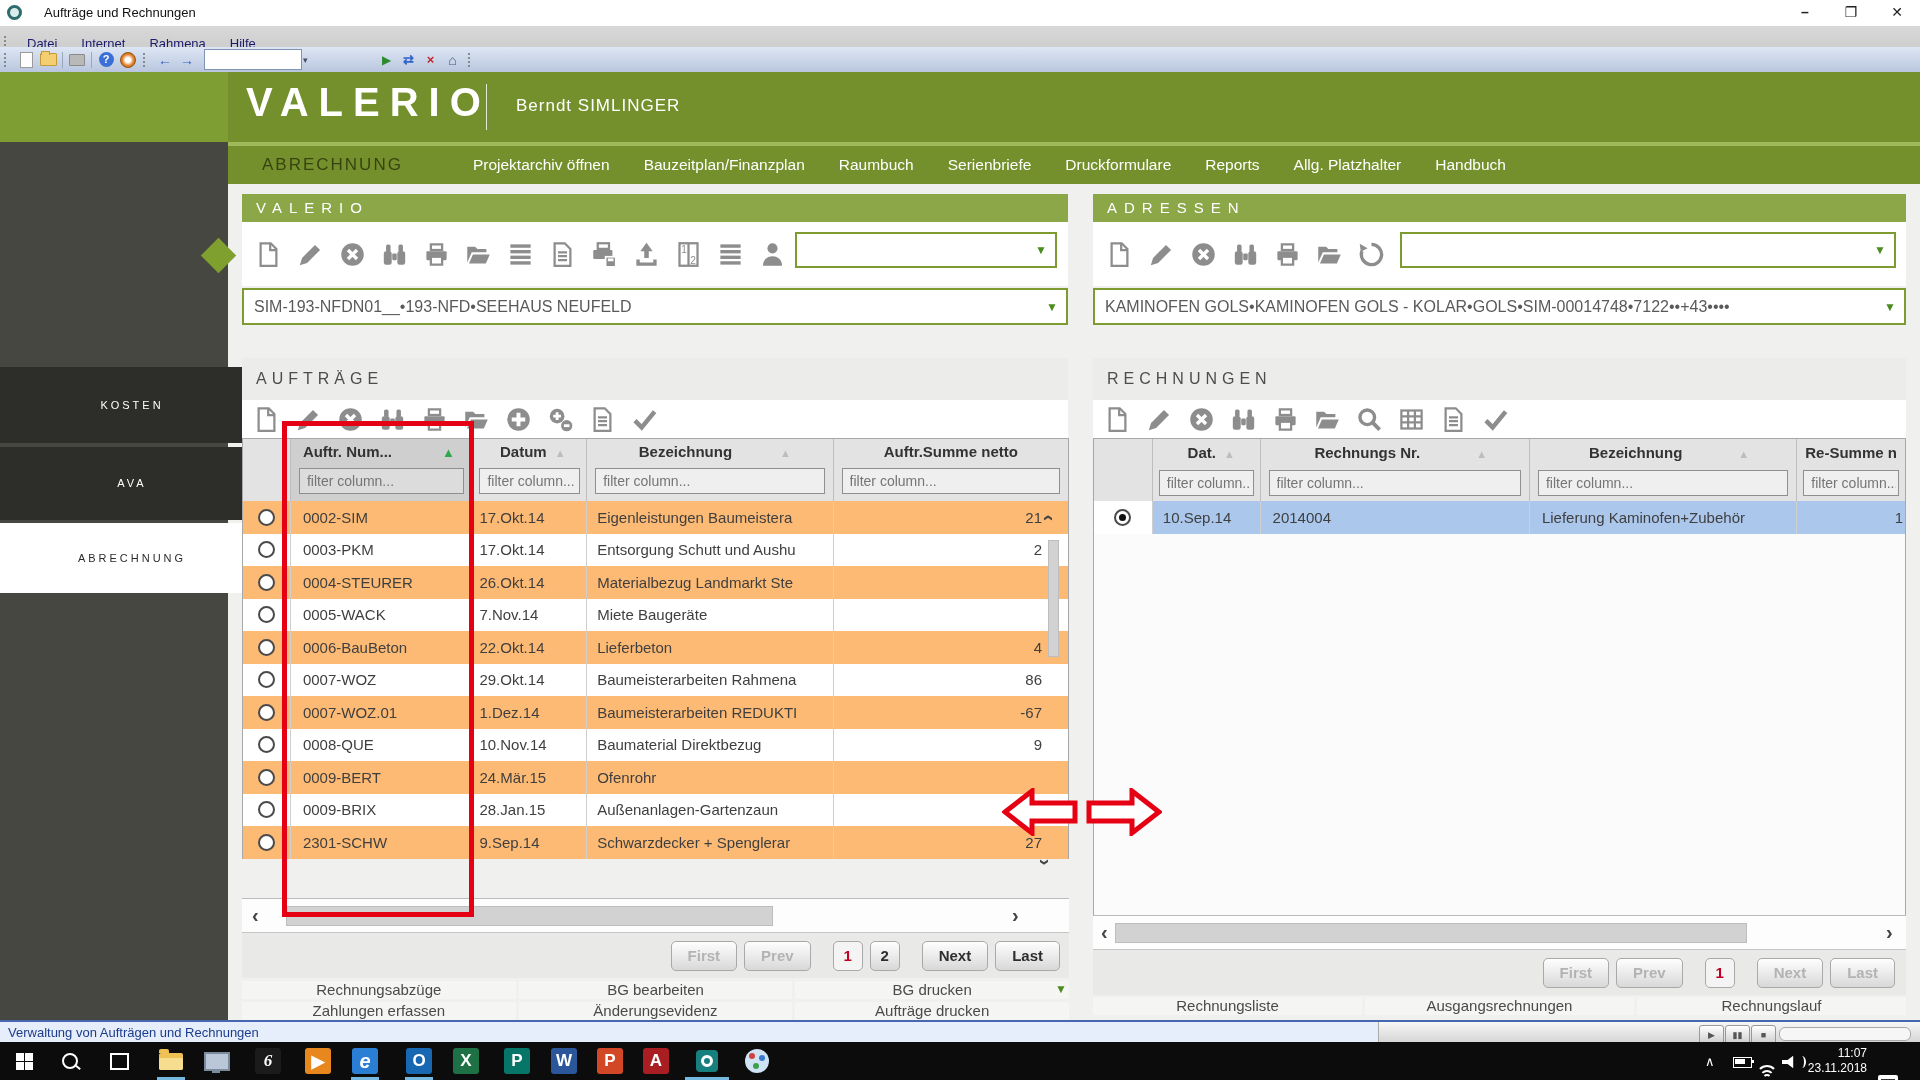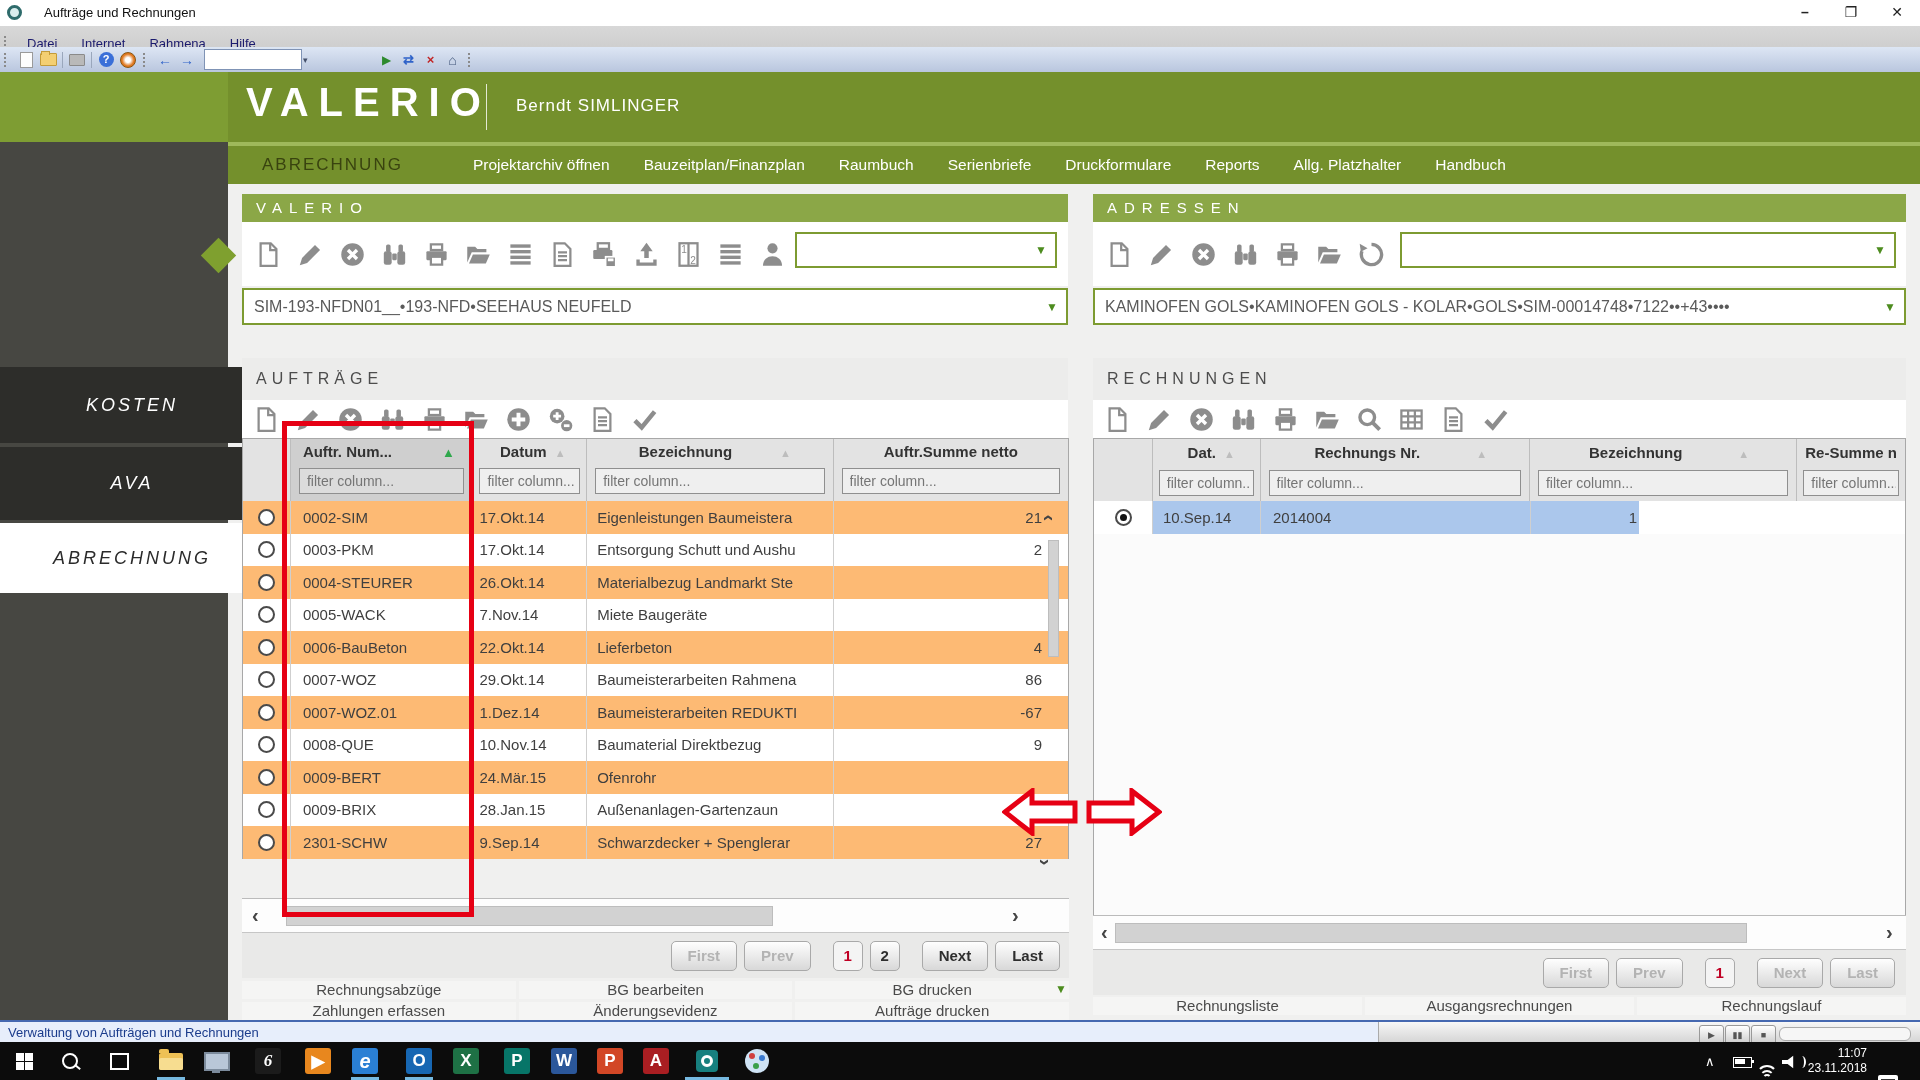--- a/index.html
+++ b/index.html
@@ -39,21 +39,21 @@
   .logo{left:18px;top:8px;font-size:40px;font-weight:600;letter-spacing:10px;color:#fff;}
   .band-div{left:258px;top:12px;width:1px;height:46px;background:rgba(255,255,255,.8);}
   .band-user{left:288px;top:24px;font-size:17px;letter-spacing:1px;color:#fff;}
   .lightstrip{left:228px;top:142px;width:1692px;height:4px;background:#9fb95b;}
   .navband{left:228px;top:146px;width:1692px;height:38px;background:#74902c;display:flex;align-items:center;}
   .nav-module{margin-left:34px;font-size:17px;letter-spacing:2px;color:#39430f;}
   .nav-items{margin-left:70px;display:flex;gap:34px;}
   .nav-link{font-size:15.5px;color:#fff;white-space:nowrap;}
   
   .sidebar{left:0;top:142px;width:228px;height:878px;background:#474742;}
-  .sb-btn{left:0;width:264px;text-align:center;color:#fff;font-size:18px;letter-spacing:3px;background:#2d2d2a;font-style:italic;}
+  .sb-btn{left:0;width:264px;text-align:center;color:#fff;font-size:11px;letter-spacing:3px;background:#2d2d2a;}
   .sb-active{background:#fff;color:#2b2b2b;}
   .diamond{left:206px;top:243px;width:25px;height:25px;background:#7fa02f;transform:rotate(45deg);}
   
   .panel-head{height:28px;background:#8ba747;color:#fff;font-size:15px;letter-spacing:7px;line-height:28px;padding-left:14px;box-sizing:border-box;}
   .tb-row{background:#fff;display:flex;align-items:center;}
   .ic{width:27px;height:27px;margin-right:15px;flex:none;}
   .combo{background:#fff;border:2px solid #7d9b31;box-sizing:border-box;display:flex;align-items:center;}
   .combo input{flex:1;border:none;outline:none;height:100%;font-size:15px;padding-left:8px;background:transparent;}
   .gdown{color:#4d8c1f;font-size:12px;margin:0 8px;}
   .gdown::after{content:"▼";}
@@ -642,20 +642,21 @@
     <div class="fc rw-nr" style="padding:5px 8px"><input placeholder="filter column..." style=""></div>
     <div class="fc rw-bez" style="padding:5px 8px"><input placeholder="filter column..." style=""></div>
     <div class="fc rw-sum" style="padding:5px 6px"><input placeholder="filter column..." style=""></div>
   </div>
   <div class="tr" style="height:33px">
     <div class="td rw-r">
         <span class="radio on"></span>
       </div>
     <div class="td rw-dat blue">10.Sep.14</div>
     <div class="td rw-nr blue">2014004</div>
+    <div class="td rw-bez blue">Lieferung Kaminofen+Zubehör</div>
     <div class="td rw-sum blue">1</div>
   </div>
   <div style="height:382px;background:#fbfbfb"></div>
 </div>
 
 <div class="abs hscroll" style="left:1093px;top:915px;width:813px;height:34px">
   <span class="abs chev" style="left:8px;top:6px">‹</span>
   <span class="abs thumb" style="left:22px;top:7px;width:630px;height:18px"></span>
   <span class="abs chev" style="left:793px;top:6px">›</span>
 </div>

